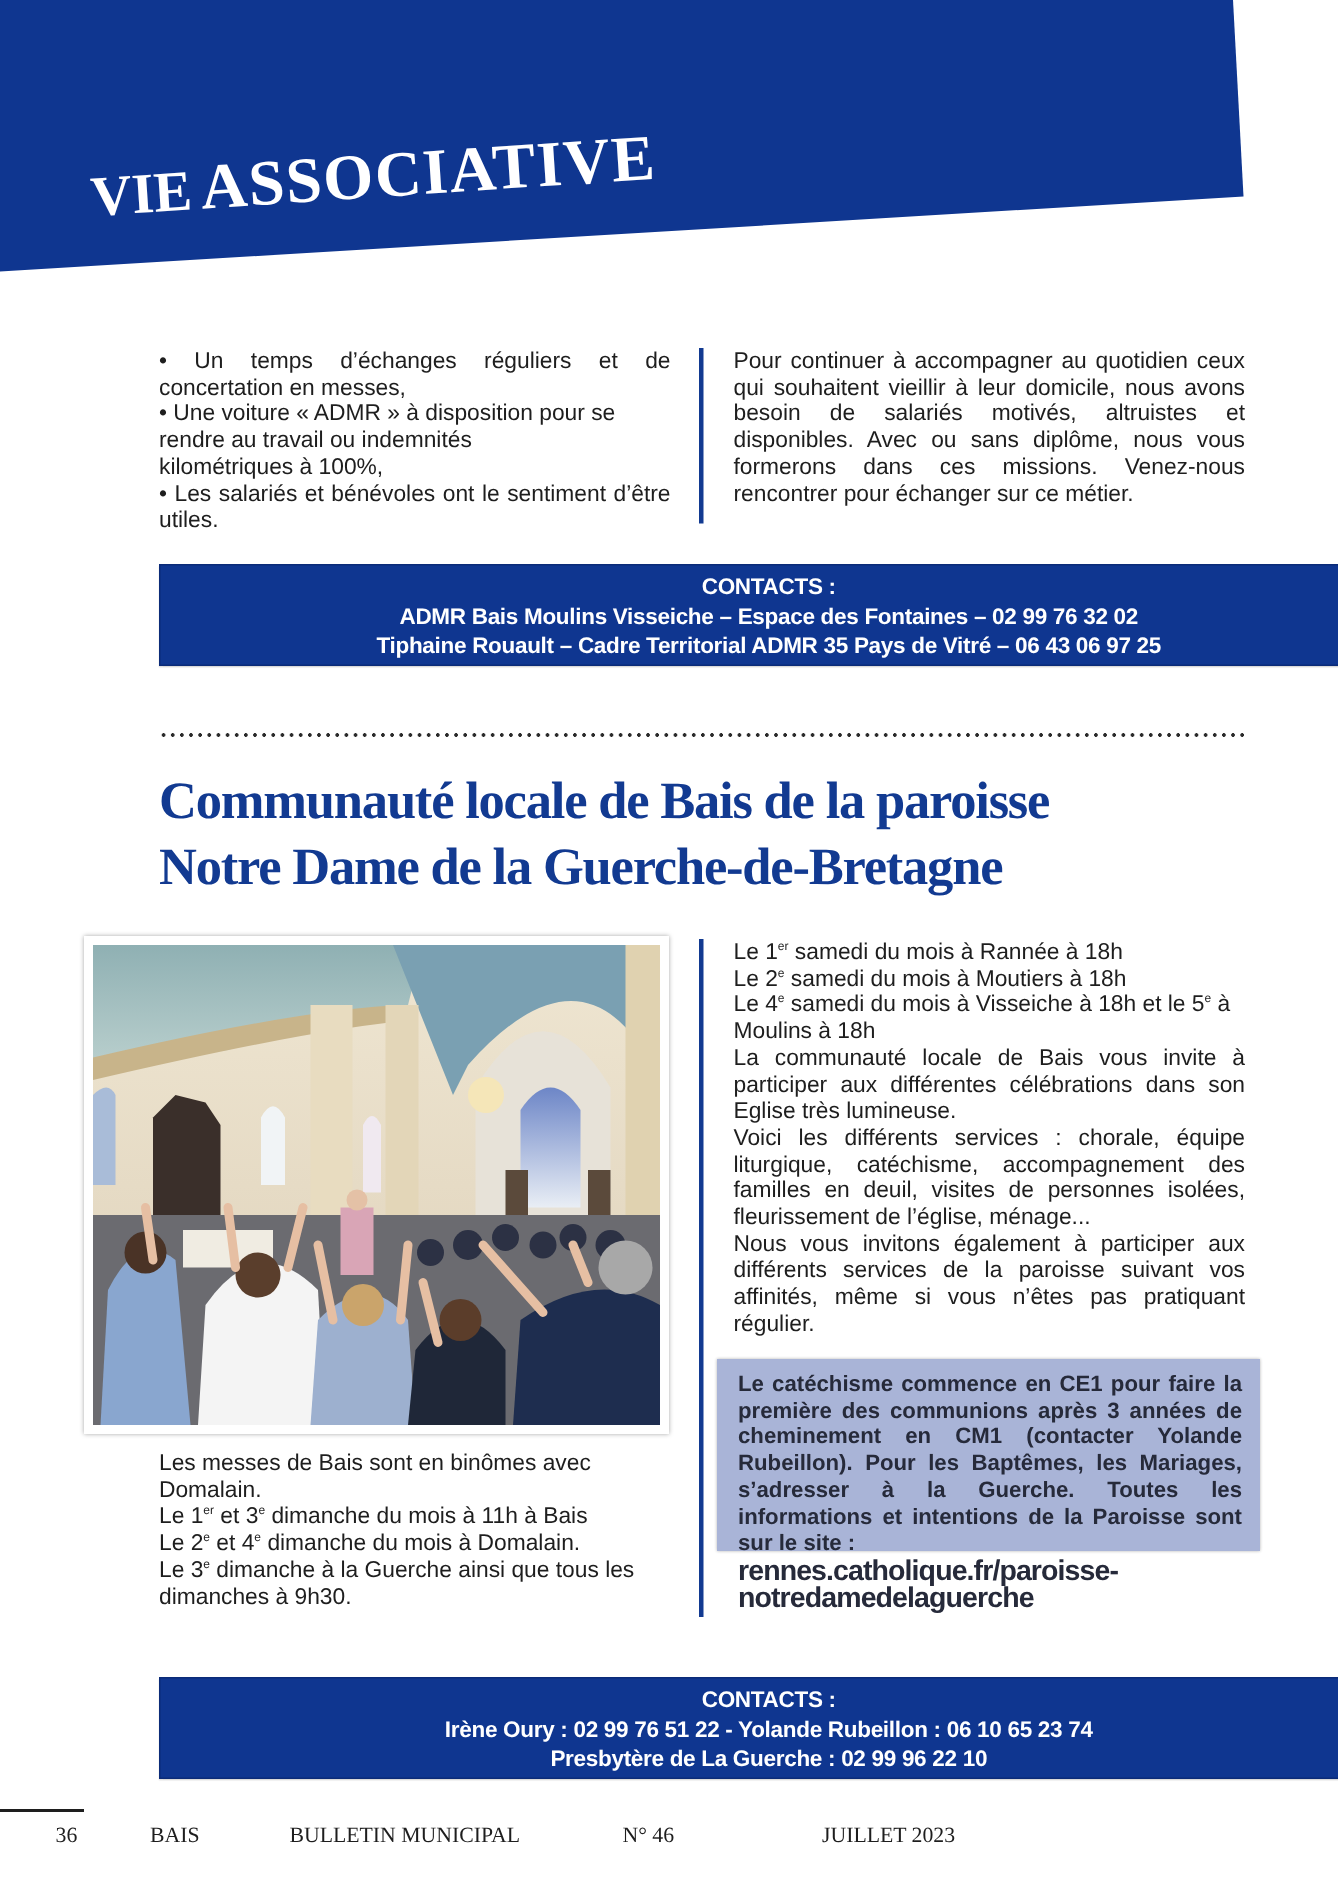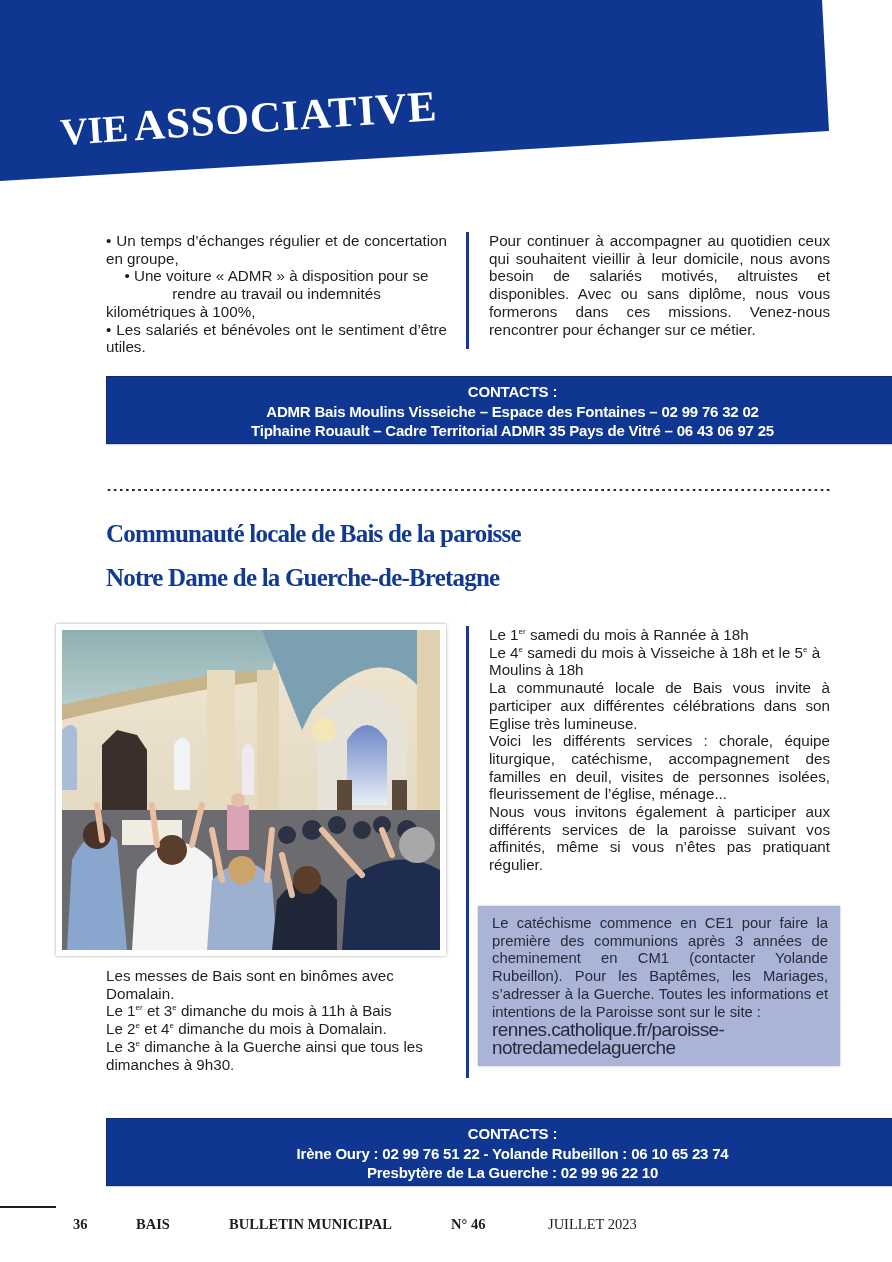--- a/index.html
+++ b/index.html
@@ -32,63 +32,63 @@
   }
   .contact-box .line { display: block; letter-spacing: -0.2px; }
 
   .dotted { position: absolute; left: 106px; top: 488px; width: 726px; height: 4px;
     background-image: radial-gradient(circle, #2a2a2a 1.1px, transparent 1.4px);
     background-size: 6.1px 4px; background-repeat: repeat-x; }
 
   .section-title {
     position: absolute; left: 106px; top: 512px; width: 740px;
     font-family: "Liberation Serif", "DejaVu Serif", serif; font-weight: bold;
-    color: #123a91; font-size: 25px; line-height: 44px; letter-spacing: -0.8px;
+    color: #123a91; font-size: 35px; line-height: 44px; letter-spacing: -0.8px;
   }
 
   .photo-frame {
     position: absolute; left: 56px; top: 624px; width: 390px; height: 332px;
     background: #ffffff; box-shadow: 0 0 3px rgba(0,0,0,0.35);
     padding: 6px;
   }
   .photo { width: 100%; height: 100%; display: block; overflow: hidden; }
 
   .left-col-2 { left: 106px; top: 967px; width: 341px; }
   .right-col-2 { left: 489px; top: 626px; width: 341px; }
   sup { font-size: 8px; line-height: 0; vertical-align: 6px; }
 
   .info-box {
-    position: absolute; left: 478px; top: 906px; width: 362px; height: 160px;
+    position: absolute; left: 478px; top: 906px; width: 362px; height: 128px;
     background: #a9b4d7; padding: 9px 12px 0 14px;
     box-shadow: 0 0 2px rgba(0,0,0,0.3);
-    font-weight: normal; color: #262a3a; font-size: 14.8px; line-height: 17.7px;
+    font-weight: bold; color: #262a3a; font-size: 14.8px; line-height: 17.7px;
     text-align: justify;
   }
   .info-box .url { display: block; font-size: 19px; letter-spacing: -0.6px; text-align: left; margin-top: 0px; }
 
   .footer-rule { position: absolute; left: 0; top: 1206px; width: 56px; height: 2px; background: #1e1e1e; }
   .footer { position: absolute; top: 1216px; font-family: "Liberation Serif", "DejaVu Serif", serif;
     font-size: 14.5px; color: #1e1e1e; white-space: nowrap; }
-  .footer.b { font-weight: bold; margin-left: 36px; }
+  .footer.b { font-weight: normal; }
 </style>
 </head>
 <body>
 
 <div class="banner">
   <svg width="892" height="200" viewBox="0 0 892 200">
     <polygon points="0,0 822,0 829,131 0,181" fill="#0f3690"></polygon>
   </svg>
   <div class="banner-title">
     <span class="small">VIE</span><span>ASSOCIATIVE</span>
   </div>
 </div>
 
 <div class="col left-col-1 justify">
-  <div>• Un temps d’échanges régulier et de concertation en groupe,</div>
-  <div style="text-align:center;">• Une voiture « ADMR » à disposition pour se rendre au travail ou indemnités</div>
+  <div>• Un temps d’échanges réguliers et de concertation en messes,</div>
+  <div style="text-align:left;">• Une voiture « ADMR » à disposition pour se rendre au travail ou indemnités</div>
   <div style="text-align:left;">kilométriques à 100%,</div>
   <div>• Les salariés et bénévoles ont le sentiment d’être utiles.</div>
 </div>
 <div class="vrule" style="left:466px; top:232px; height:117px;"></div>
 <div class="col right-col-1 justify">Pour continuer à accompagner au quotidien ceux qui souhaitent vieillir à leur domicile, nous avons besoin de salariés motivés, altruistes et disponibles. Avec ou sans diplôme, nous vous formerons dans ces missions. Venez-nous rencontrer pour échanger sur ce métier.</div>
 
 <div class="contact-box" style="top:376px; height:68px;">
   <span class="line">CONTACTS :</span>
   <span class="line">ADMR Bais Moulins Visseiche – Espace des Fontaines – 02 99 76 32 02</span>
   <span class="line">Tiphaine Rouault – Cadre Territorial ADMR 35 Pays de Vitré – 06 43 06 97 25</span>
@@ -172,20 +172,21 @@
   <div>Les messes de Bais sont en binômes avec Domalain.</div>
   <div><span>Le 1</span><sup>er</sup><span> et 3</span><sup>e</sup><span> dimanche du mois à 11h à Bais</span></div>
   <div><span>Le 2</span><sup>e</sup><span> et 4</span><sup>e</sup><span> dimanche du mois à Domalain.</span></div>
   <div><span>Le 3</span><sup>e</sup><span> dimanche à la Guerche ainsi que tous les dimanches à 9h30.</span></div>
 </div>
 
 <div class="vrule" style="left:466px; top:626px; height:452px;"></div>
 
 <div class="col right-col-2">
   <div><span>Le 1</span><sup>er</sup><span> samedi du mois à Rannée à 18h</span></div>
+  <div><span>Le 2</span><sup>e</sup><span> samedi du mois à Moutiers à 18h</span></div>
   <div><span>Le 4</span><sup>e</sup><span> samedi du mois à Visseiche à 18h et le 5</span><sup>e</sup><span> à Moulins à 18h</span></div>
   <div class="justify">La communauté locale de Bais vous invite à participer aux différentes célébrations dans son Eglise très lumineuse.</div>
   <div class="justify">Voici les différents services : chorale, équipe liturgique, catéchisme, accompagnement des familles en deuil, visites de personnes isolées, fleurissement de l’église, ménage...</div>
   <div class="justify">Nous vous invitons également à participer aux différents services de la paroisse suivant vos affinités, même si vous n’êtes pas pratiquant régulier.</div>
 </div>
 
 <div class="info-box">
   <span>Le catéchisme commence en CE1 pour faire la première des communions après 3 années de cheminement en CM1 (contacter Yolande Rubeillon). Pour les Baptêmes, les Mariages, s’adresser à la Guerche. Toutes les informations et intentions de la Paroisse sont sur le site :</span>
   <span class="url">rennes.catholique.fr/paroisse-notredamedelaguerche</span>
 </div>

